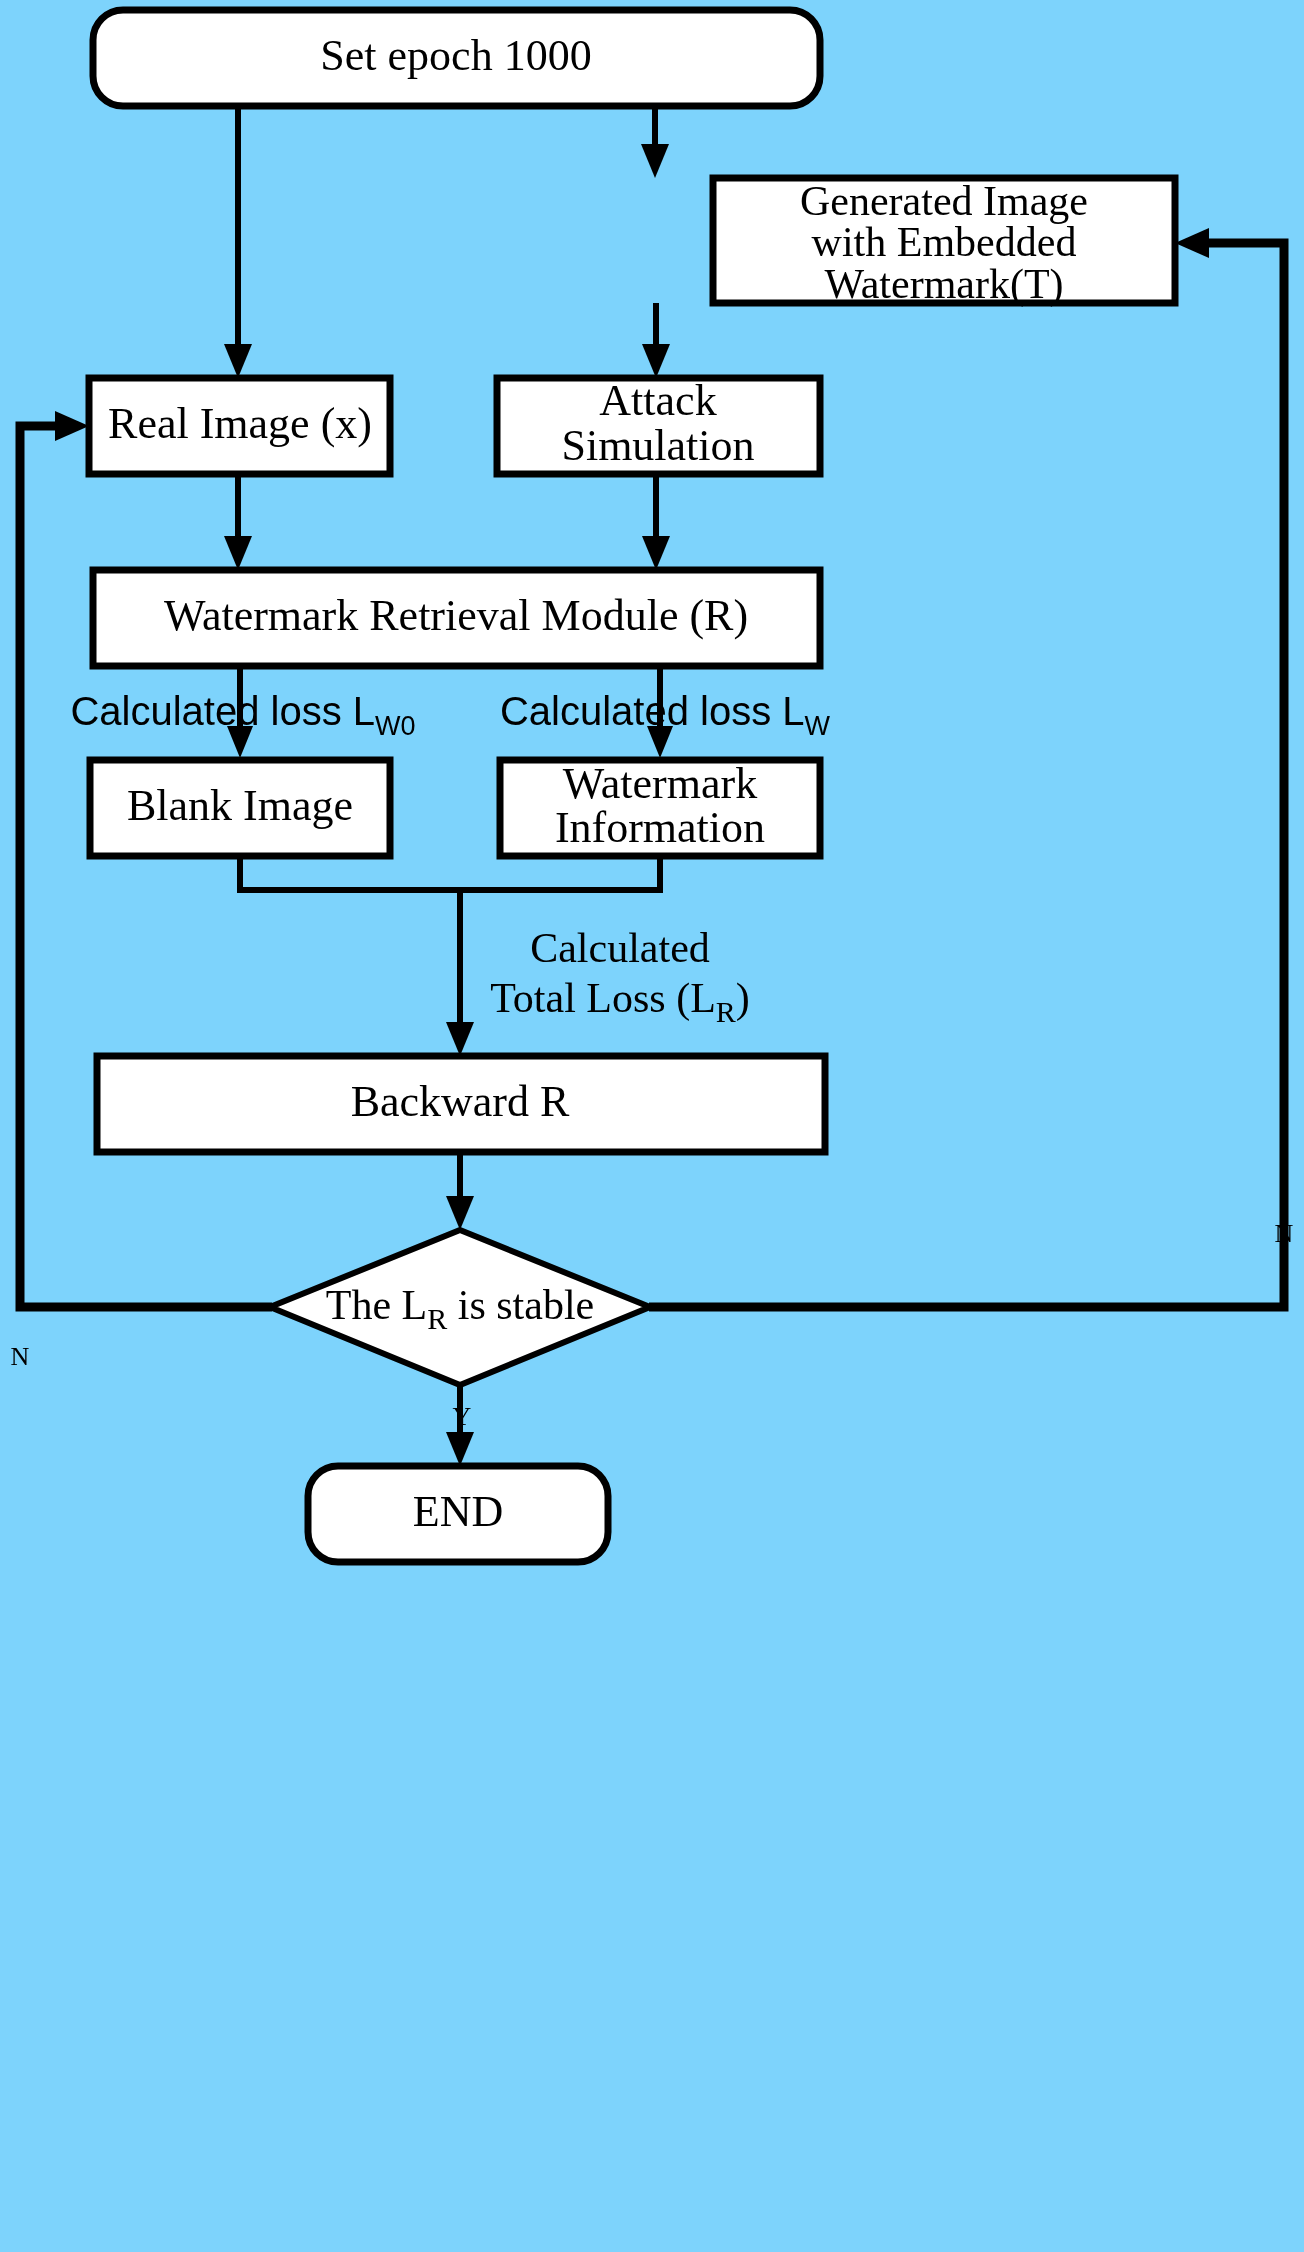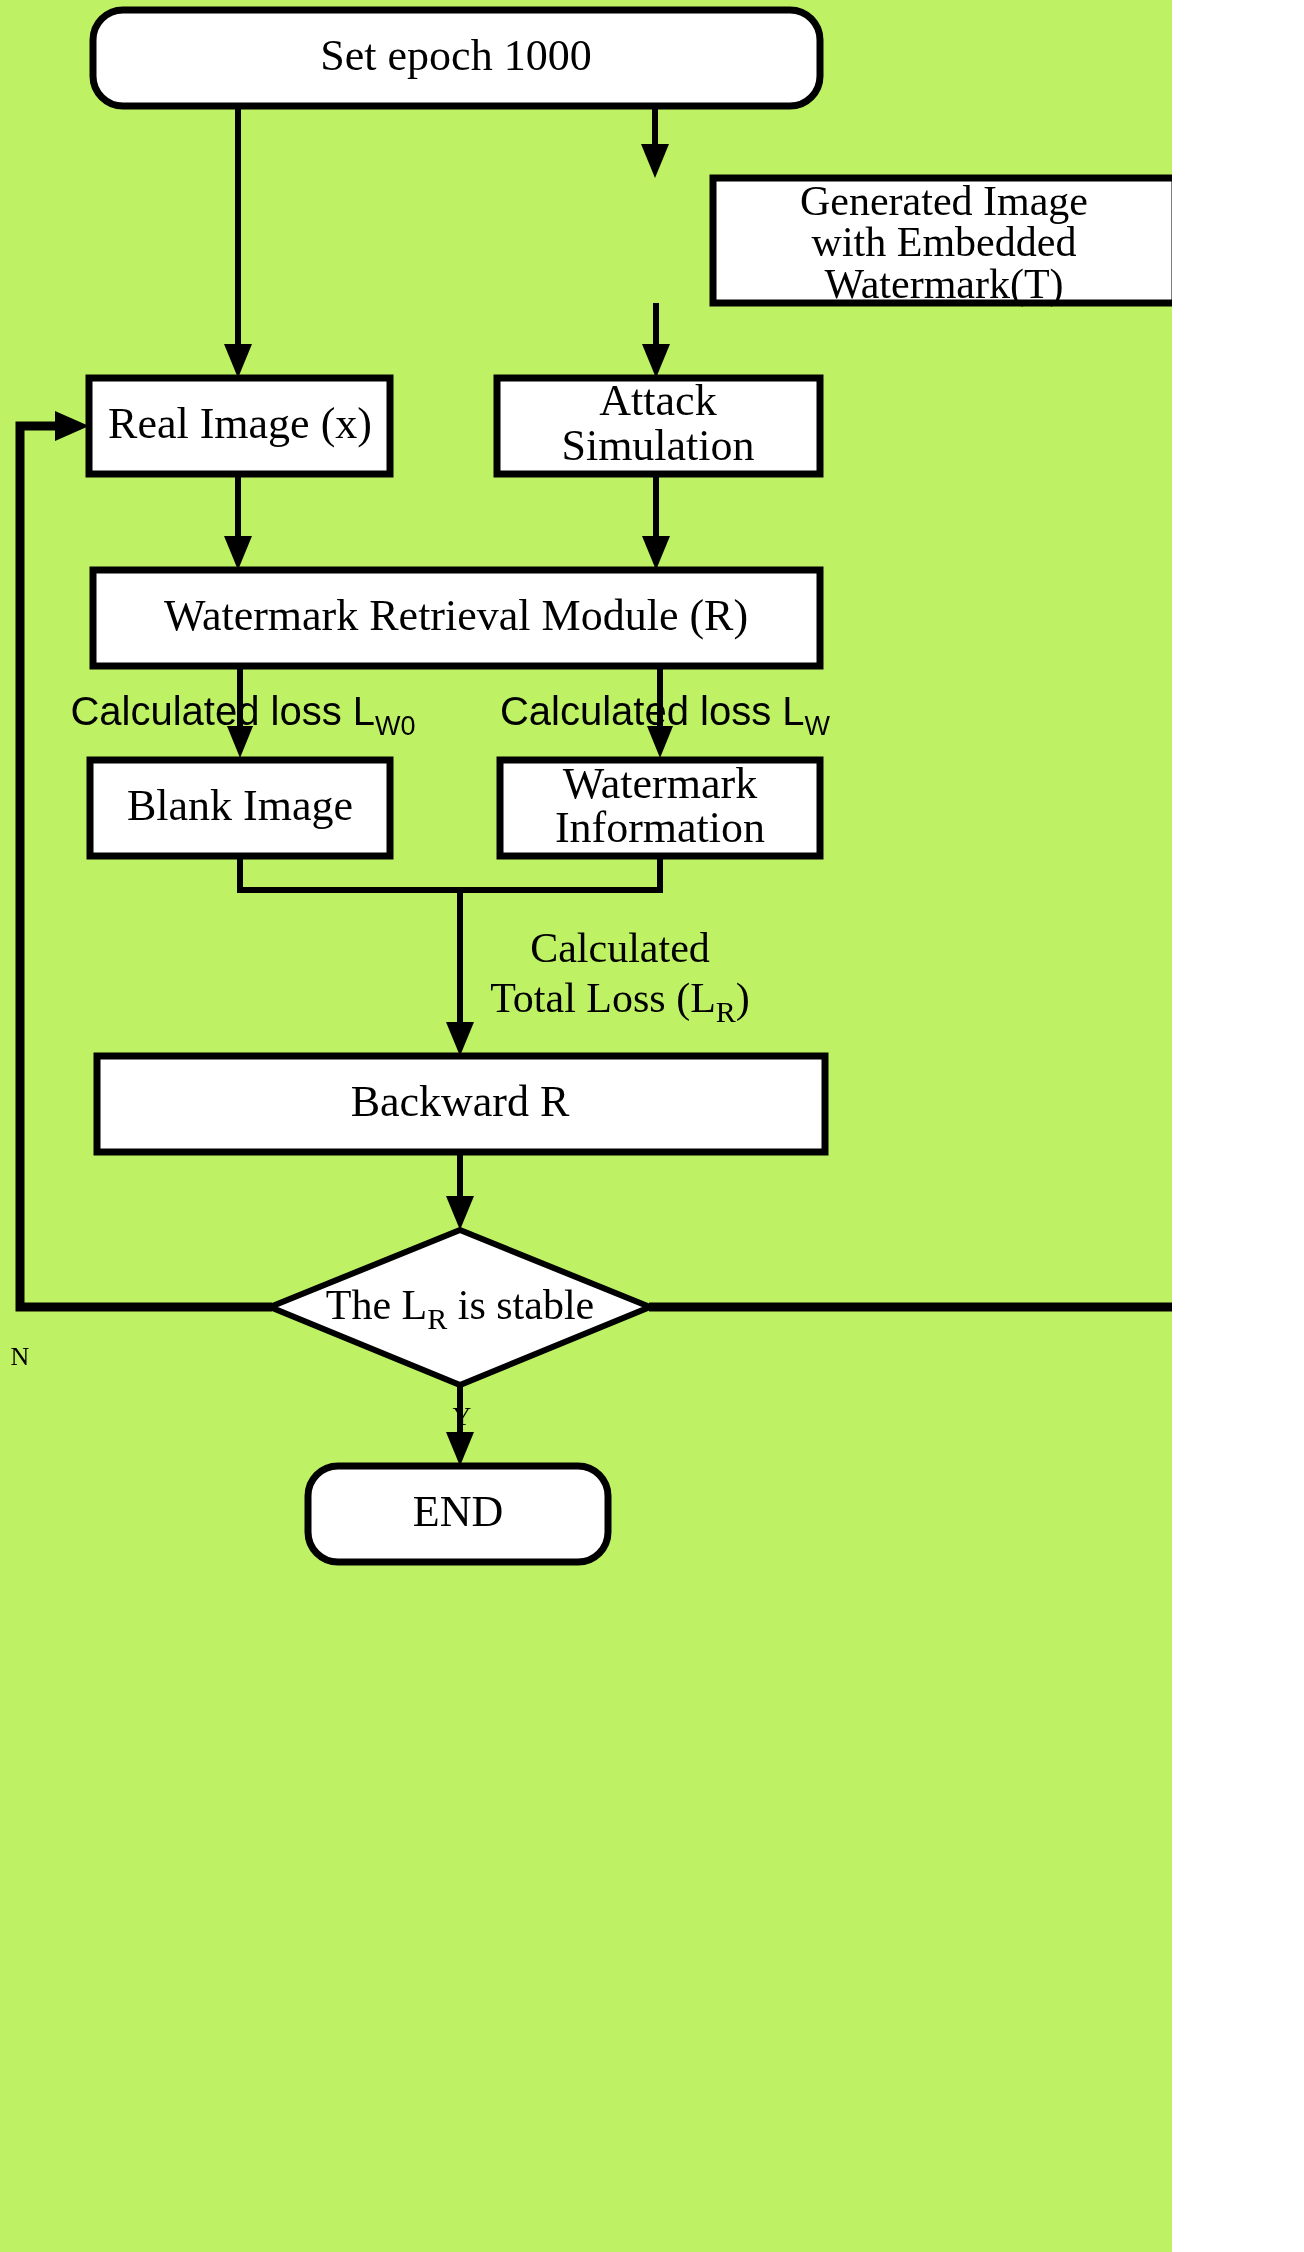--- a/index.html
+++ b/index.html
@@ -1,20 +1,20 @@
 <!DOCTYPE html>
 <html><head>
 <meta charset="utf-8">
 <style>
   html,body{margin:0;padding:0;background:#ffffff;}
   #page{
     position:relative;
-    width:1172px;
+    width:1304px;
     height:2252px;
-    background:#bef264;
+    background:#7dd3fc;
     overflow:hidden;
     font-family:"Liberation Serif", serif;
   }
   svg#flow{display:block;width:1304px;height:2252px;}
   .shape{fill:#ffffff;stroke:#000000;stroke-width:7;}
   .shape-thin{fill:#ffffff;stroke:#000000;stroke-width:6;}
   .conn{stroke:#000000;stroke-width:6;fill:none;}
   .conn-thick{stroke:#000000;stroke-width:9;fill:none;}
   .arrowhead{fill:#000000;stroke:none;}
   .lbl{

